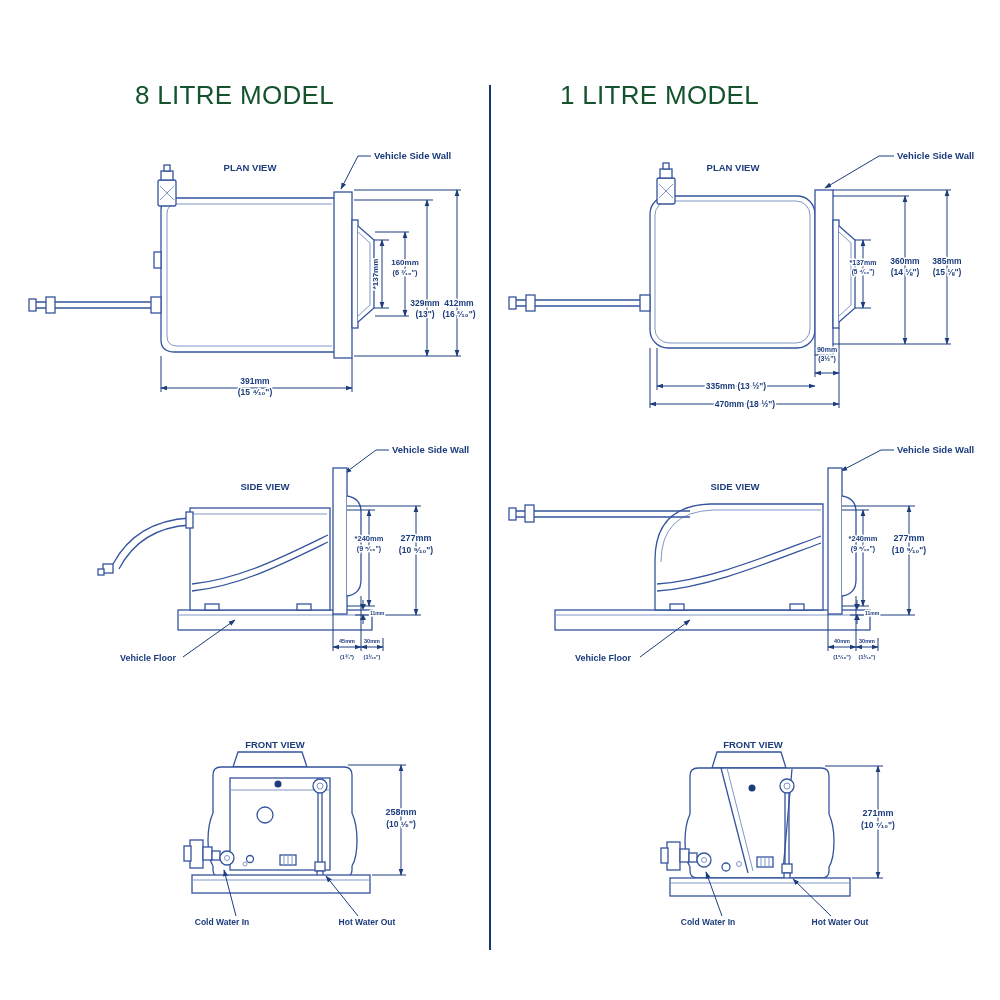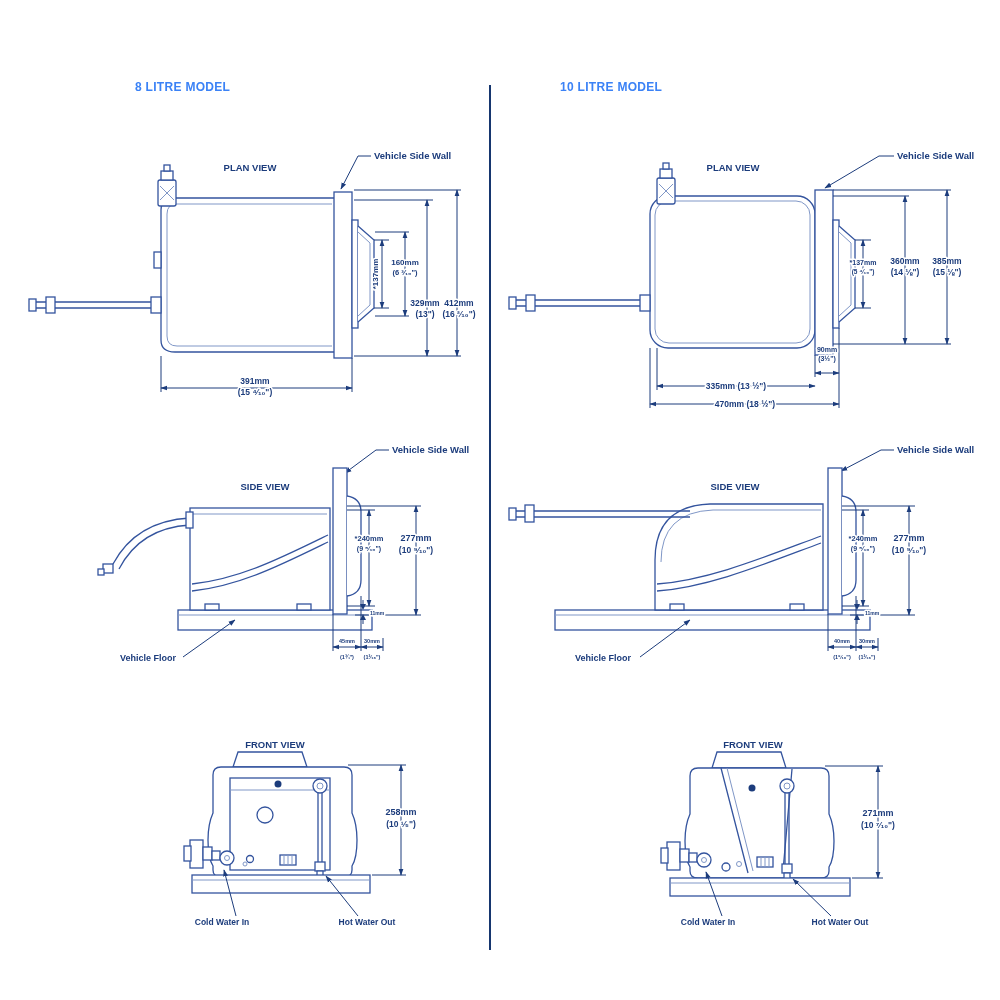--- a/index.html
+++ b/index.html
@@ -1,38 +1,38 @@
 <!DOCTYPE html>
 <html><head>
 <meta charset="utf-8">
 <style>
   html,body{margin:0;padding:0;background:#ffffff;}
   #stage{position:relative;width:1000px;height:1000px;background:#ffffff;overflow:hidden;
          font-family:"Liberation Sans","DejaVu Sans",sans-serif;}
-  .title{position:absolute;font-size:12px;font-weight:bold;color:#3b82f6;letter-spacing:.3px;}
+  .title{position:absolute;font-size:26px;font-weight:normal;color:#14532d;letter-spacing:.3px;}
   #divider{position:absolute;left:489px;top:85px;width:2px;height:865px;background:#16366f;}
   svg{position:absolute;}
   svg text{font-family:"Liberation Sans","DejaVu Sans",sans-serif;font-weight:bold;
            fill:#1c3c7c;text-anchor:middle;}
   .ts{text-anchor:start;}
   .t95{font-size:9.5px;}.t9{font-size:9px;}.t85{font-size:8.5px;}.t8{font-size:8px;}
   .t75{font-size:7.5px;}.t7{font-size:7px;}.t65{font-size:6.5px;}.t55{font-size:5.5px;}.t5{font-size:5px;}
   .halo{paint-order:stroke fill;stroke:#ffffff;stroke-width:3px;stroke-linejoin:round;}
   .d{stroke:#34549e;fill:none;stroke-width:1.3;}
   .df{stroke:#34549e;fill:#ffffff;stroke-width:1.3;}
   .d2{stroke:#8097c7;fill:none;stroke-width:1;}
   .dim{stroke:#1c3c7c;fill:none;stroke-width:1;}
 </style>
 </head>
 <body>
 
 <div id="stage">
 
   <div class="title" style="left:135px;top:80px;">8 LITRE MODEL</div>
-  <div class="title" style="left:560px;top:80px;">10 LITRE MODEL</div>
+  <div class="title" style="left:560px;top:80px;">1 LITRE MODEL</div>
   <div id="divider"></div>
 
   <svg style="left:25px;top:140px;" width="455" height="295" viewBox="0 0 455 295">
     <defs>
         <marker id="ar1" viewBox="0 0 10 10" refX="9" refY="5" markerWidth="7" markerHeight="7" orient="auto-start-reverse" markerUnits="userSpaceOnUse">
           <path d="M0,1.5 L10,5 L0,8.5 Z" fill="#1c3c7c"></path>
         </marker>
       </defs>
     <text class="t95" x="225" y="31">PLAN VIEW</text>
     <text class="t95 ts" x="349" y="19">Vehicle Side Wall</text>

